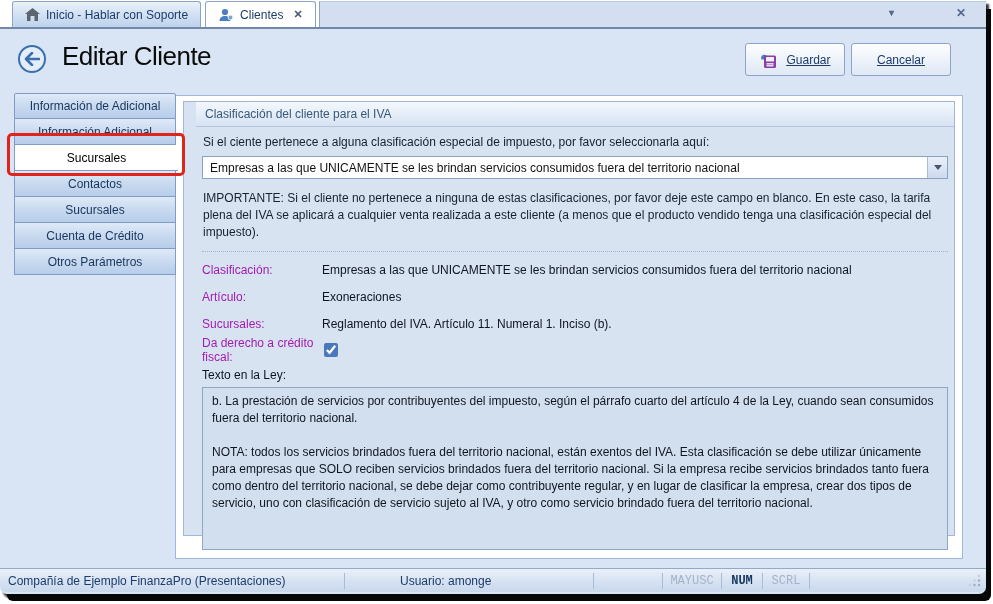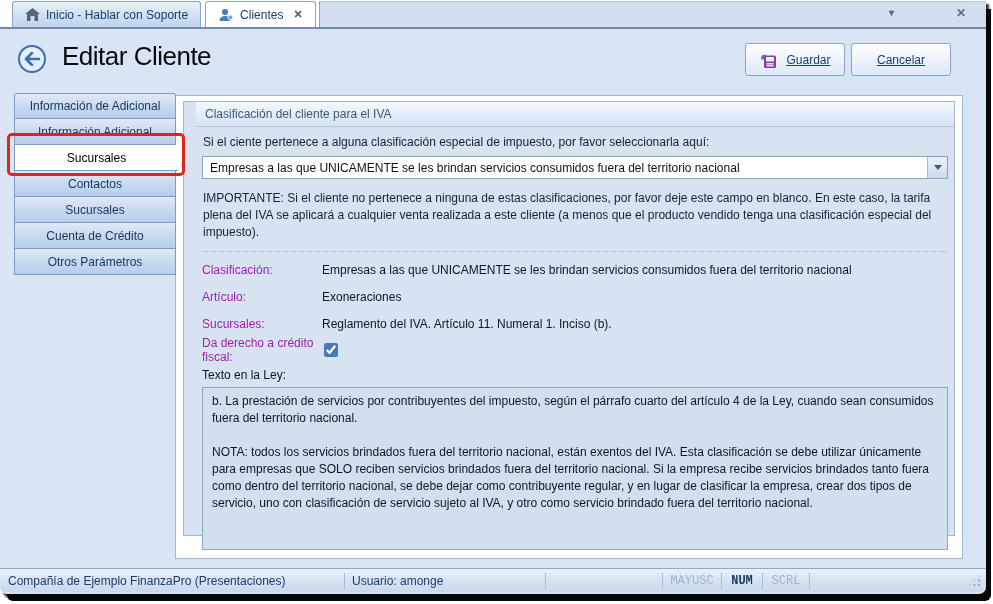--- a/index.html
+++ b/index.html
@@ -85,21 +85,21 @@
     border:1px solid #90a6c6; padding:5px 9px; overflow:hidden; }
   .law-box p { font-size:12px; line-height:17px; color:#10161f; margin:0 0 17px 0; }
 
   
   .statusbar { position:absolute; left:0; bottom:2px; width:100%; height:24px;
     background:linear-gradient(#eaf0f9, #d6e2f2 55%, #c9d8ec);
     border-top:1px solid #93a9c8; display:flex; align-items:center;
     font-size:12px; color:#1c3c6b; border-radius:0 0 6px 6px; }
   .sb-sep { width:0; height:16px; border-left:1px solid #a9bcd6; flex:none; }
   .sb-company { width:344px; padding-left:8px; flex:none; }
-  .sb-user { width:200px; padding-left:7px; flex:none; }
+  .sb-user { width:200px; padding-left:7px; flex:none;margin-left:48px; }
   .sb-flex { flex:1; }
   .sb-key { flex:none; text-align:center; color:#a4b3c9;font-family:Liberation Mono, monospace; }
   .sb-key.on { color:#17365e; font-weight:bold; }
   .k1 { width:58px; } .k2 { width:40px; } .k3 { width:46px; }
   .sb-tail { width:158px; flex:none; }
   .grip { flex:none; width:14px; height:14px; margin-right:4px; }
 
   svg { display:block; }
 </style>
 </head>

